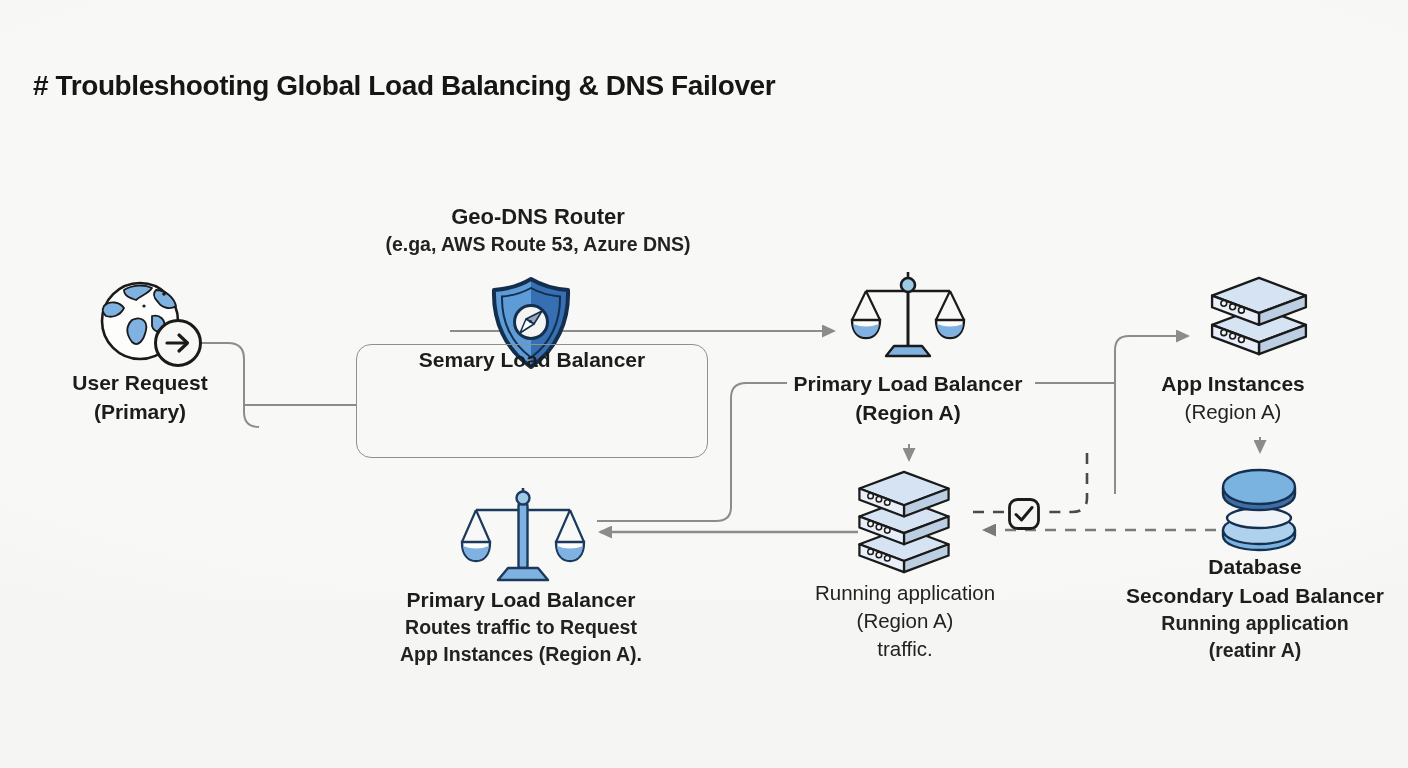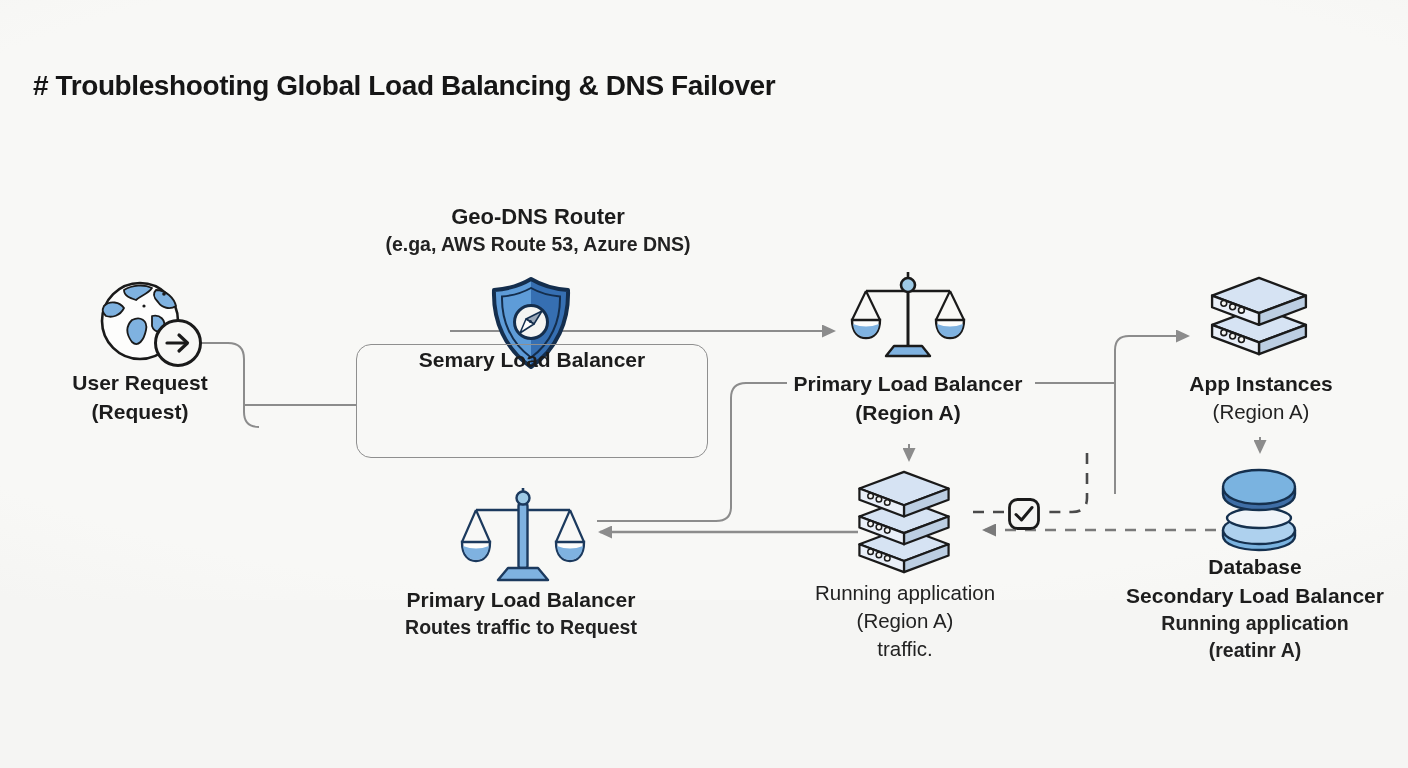--- a/index.html
+++ b/index.html
@@ -81,21 +81,21 @@
       </g>
       <circle cx="70" cy="14" r="1.8" fill="#1a1a1a"></circle>
       <circle cx="50" cy="26" r="1.6" fill="#1a1a1a"></circle>
       <circle cx="84" cy="63" r="22.5" fill="#f7f7f5" stroke="#1a1a1a" stroke-width="3"></circle>
       <path d="M73,63 H92" fill="none" stroke="#1a1a1a" stroke-width="3.2" stroke-linecap="round"></path>
       <path d="M85,55 L93.5,63 L85,71" fill="none" stroke="#1a1a1a" stroke-width="3.2" stroke-linecap="round" stroke-linejoin="round"></path>
     </svg>
   </div>
   <div class="node" style="left:30px; top:368px; width:220px;">
     <div class="t-bold">User Request</div>
-    <div class="t-bold">(Request)</div>
+    <div class="t-bold">(Primary)</div>
   </div>
 
   <div class="node" style="left:358px; top:202px; width:360px;">
     <div class="t-bold" style="font-size:22px;">Geo-DNS Router</div>
     <div class="t-reg">(e.ga, AWS Route 53, Azure DNS)</div>
   </div>
 
   <div class="icon-box" style="left:486px; top:275px; width:90px; height:96px;">
     <svg viewBox="0 0 90 96">
       <defs>
@@ -152,21 +152,21 @@
       <g stroke="#1a1a1a" stroke-width="2.4" stroke-linejoin="round">
         <polygon points="53,2 101,20 53,38 5,20" fill="#d6e3f3"></polygon>
         <polygon points="101,20 101,32 53,50 53,38" fill="#bccee2"></polygon>
         <polygon points="5,20 5,32 53,50 53,38" fill="#e9eff8"></polygon>
         <circle cx="17" cy="28" r="3" fill="#f5f5f3" stroke-width="1.6"></circle>
         <circle cx="26" cy="31.5" r="3" fill="#f5f5f3" stroke-width="1.6"></circle>
         <circle cx="35" cy="35" r="3" fill="#f5f5f3" stroke-width="1.6"></circle>
       </g>
     </svg>
   </div>
-  <div class="node" style="left:1136px; top:369px; width:250px;">
+  <div class="node" style="left:1108px; top:369px; width:250px;">
     <div class="t-bold">App Instances</div>
     <div class="t-reg-lg">(Region A)</div>
   </div>
 
   <div class="icon-box" style="left:460px; top:486px; width:126px; height:98px;">
     <svg viewBox="0 0 126 98">
       <path d="M63,2 V8" stroke="#1c3a5e" stroke-width="2.6"></path>
       <path d="M16,24 H110" stroke="#1c3a5e" stroke-width="2.4"></path>
       <rect x="58.5" y="18" width="9" height="64" rx="2" fill="#7fb2e0" stroke="#1c3a5e" stroke-width="2.4"></rect>
       <circle cx="63" cy="12" r="6.5" fill="#9ecae6" stroke="#1c3a5e" stroke-width="2.4"></circle>
@@ -175,20 +175,21 @@
       <path d="M3,60 C4,70 10,74 16,74 C22,74 28,70 29,60 Q16,65 3,60 Z" fill="#7fb2e0"></path>
       <path d="M110,24 L96,56 M110,24 L124,56" fill="none" stroke="#1c3a5e" stroke-width="2.2"></path>
       <path d="M96,56 C96,70 103,75 110,75 C117,75 124,70 124,56 Z" fill="#fdfdfc" stroke="#1c3a5e" stroke-width="2.4"></path>
       <path d="M97,60 C98,70 104,74 110,74 C116,74 122,70 123,60 Q110,65 97,60 Z" fill="#7fb2e0"></path>
       <polygon points="38,94 88,94 78,82 48,82" fill="#7fb2e0" stroke="#1c3a5e" stroke-width="2.4" stroke-linejoin="round"></polygon>
     </svg>
   </div>
   <div class="node" style="left:346px; top:585px; width:350px;">
     <div class="t-bold">Primary Load Balancer</div>
     <div class="t-reg">Routes traffic to Request</div>
+    <div class="t-reg">App Instances (Region A).</div>
   </div>
 
   <div class="icon-box" style="left:848px; top:470px; width:112px; height:104px;">
     <svg viewBox="0 0 106 112">
       <g transform="translate(0,60)" stroke="#1a1a1a" stroke-width="2.4" stroke-linejoin="round">
         <polygon points="53,2 101,20 53,38 5,20" fill="#d6e3f3"></polygon>
         <polygon points="101,20 101,32 53,50 53,38" fill="#bccee2"></polygon>
         <polygon points="5,20 5,32 53,50 53,38" fill="#e9eff8"></polygon>
         <circle cx="17" cy="28" r="3" fill="#f5f5f3" stroke-width="1.6"></circle>
         <circle cx="26" cy="31.5" r="3" fill="#f5f5f3" stroke-width="1.6"></circle>

